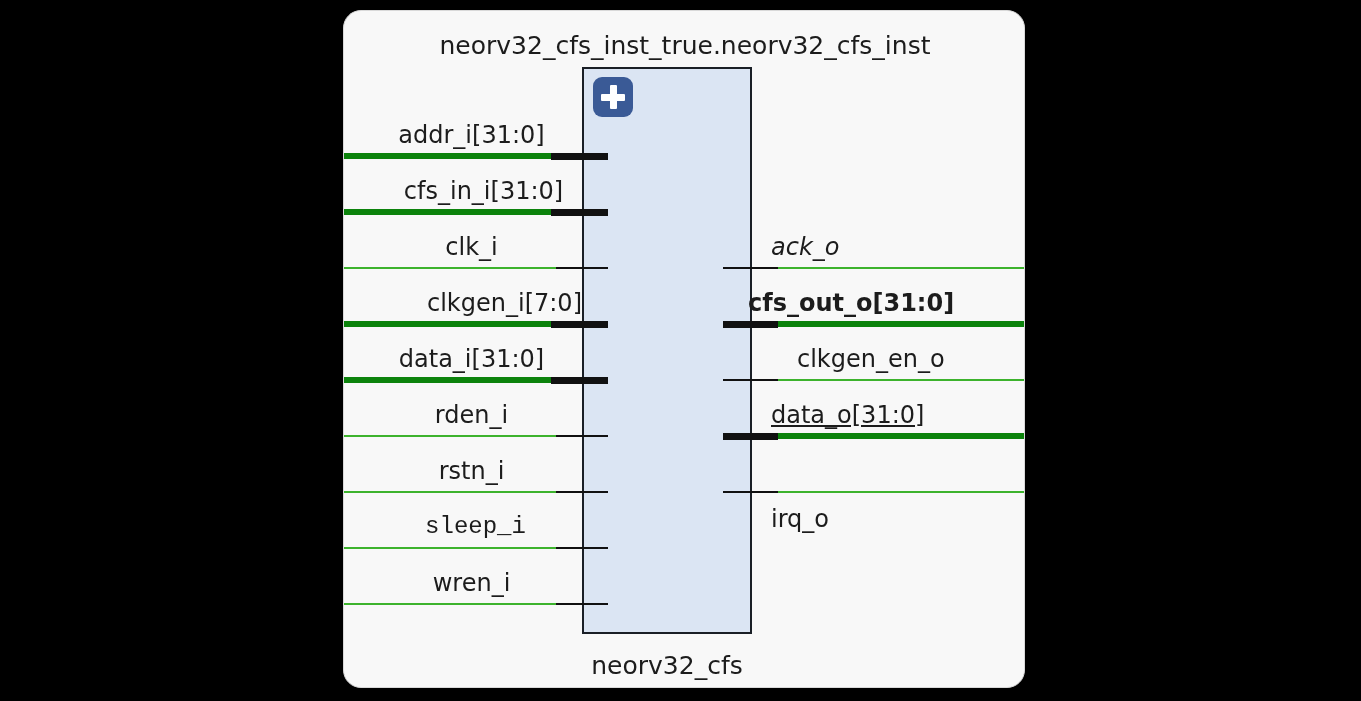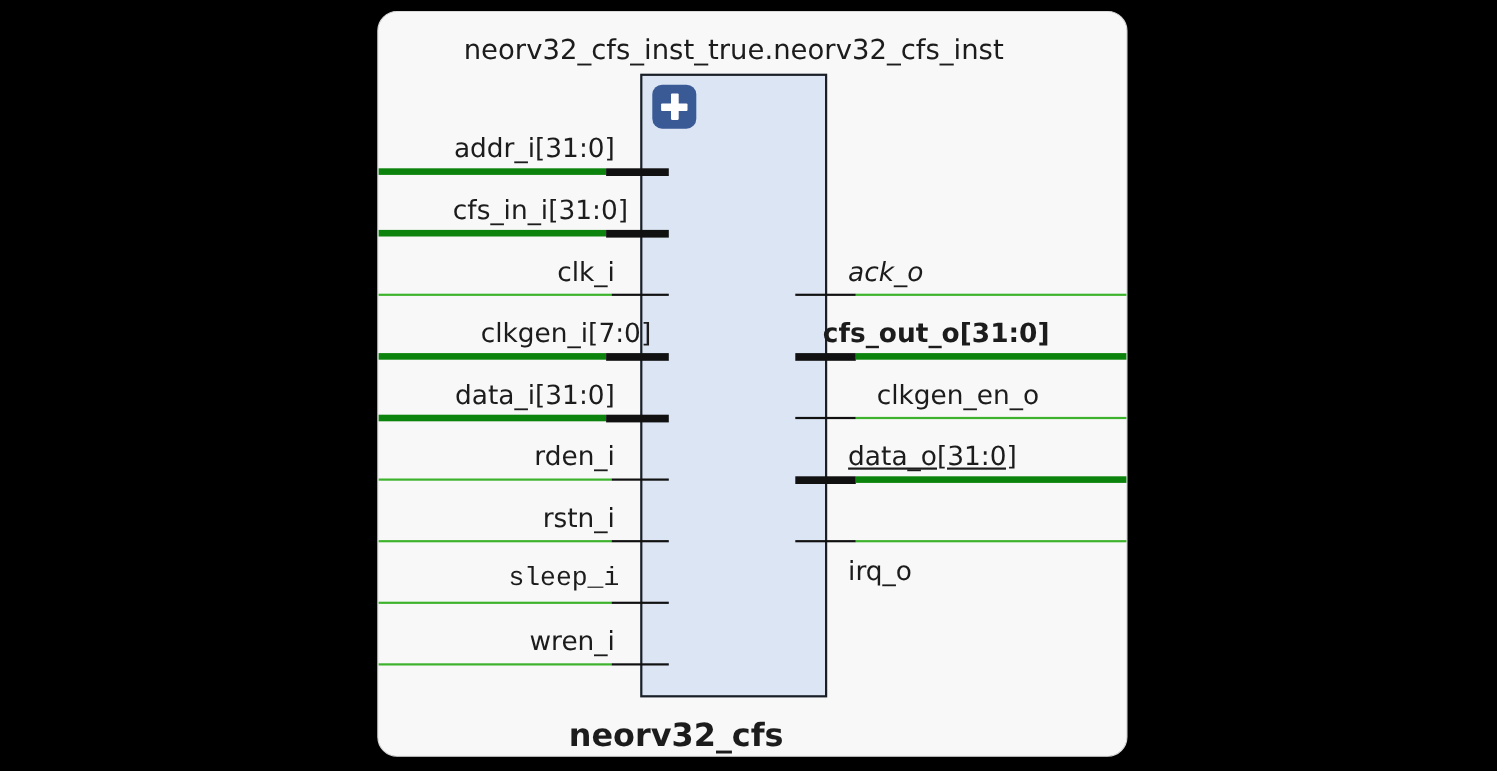--- a/index.html
+++ b/index.html
@@ -16,21 +16,21 @@
     width: 682px; height: 678px;
     background: var(--card-bg, #f8f8f8);
     border: 1px solid #d9d9d9;
     border-radius: 18px;
     box-sizing: border-box;
     overflow: hidden;
   }
 
   .schematic-title {
     position: absolute;
-    left: 38px; top: 20px;
+    left: 56px; top: 20px;
     width: 570px;
     text-align: center;
     font-size: 25px;
     color: var(--text-color, #1c1c1c);
     white-space: nowrap;
   }
 
   .module-block {
     position: absolute;
     left: 238px; top: 56px;
@@ -49,37 +49,36 @@
     cursor: pointer;
   }
   .expand-button .bar { position: absolute; background: #fff; border-radius: 1px; }
   .expand-button .bar.h { left: 8px; top: 16.5px; width: 24px; height: 7px; }
   .expand-button .bar.v { left: 16.5px; top: 8px; width: 7px; height: 24px; }
 
   .instance-label {
     position: absolute;
     left: 173px; top: 640px;
     width: 300px;
-    text-align: left;
-    font-size: 29px;
+    text-align: center;
+    font-size: 25px;
     color: var(--text-color, #1c1c1c);
     white-space: nowrap;
-    font-weight: bold;
   }
 
   .wire { position: absolute; }
   .port-label {
     position: absolute;
     font-size: 24px;
     color: var(--text-color, #1c1c1c);
     white-space: nowrap;
     height: 30px;
     line-height: 30px;
   }
-  .port-label.left  { text-align: right; }
+  .port-label.left  { text-align: center; padding-left: 20px; }
   .port-label.right { text-align: left; }
 </style>
 </head>
 <body>
 
 <div class="card">
 
   <div class="schematic-title">neorv32_cfs_inst_true.neorv32_cfs_inst</div>
 
   <div class="module-block"></div>

